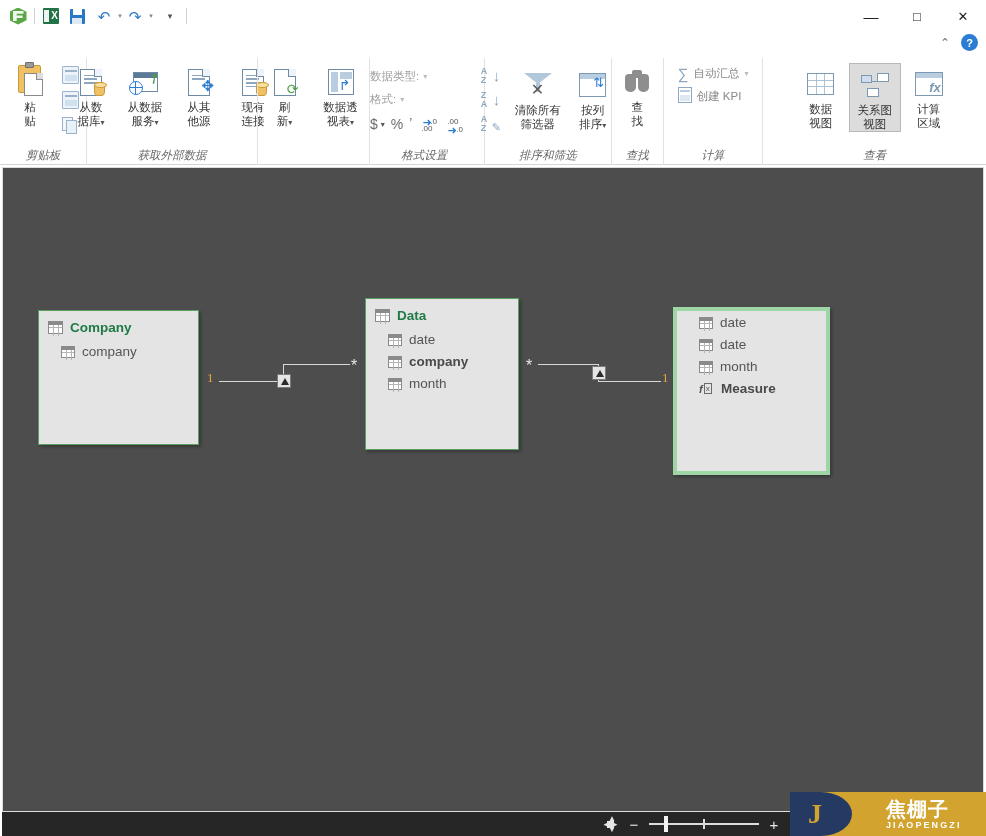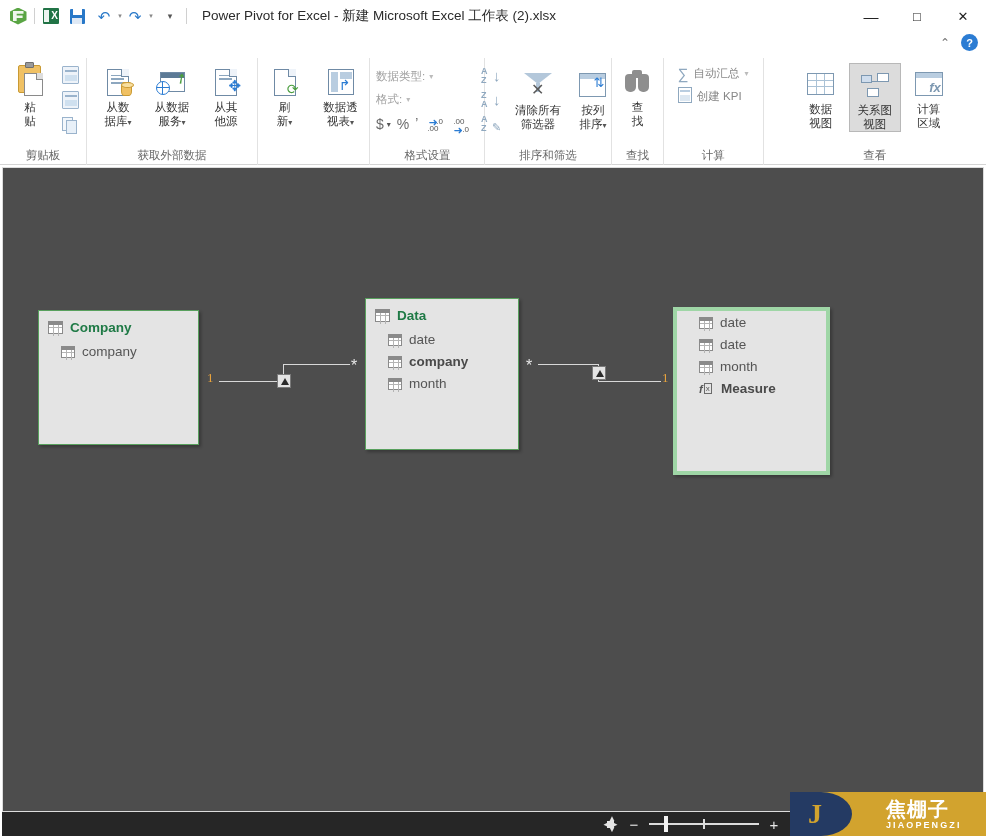--- a/index.html
+++ b/index.html
@@ -73,21 +73,21 @@
   .ribbon {
     position:absolute; left:0; top:58px; width:986px; height:107px;
     background:#ffffff; border-bottom:1px solid #d4d4d4;
     display:flex; align-items:stretch;
   }
   .rgroup { position:relative; display:flex; flex-direction:column; align-items:center;
             padding:3px 5px 0 5px; height:107px; }
   .rgroup + .rgroup { border-left:1px solid #e2e2e2; }
   .rg-body { display:flex; align-items:flex-start; flex:1; gap:2px; }
   .rg-title { font-size:11.5px; color:#666; height:20px; line-height:20px; width:100%;
-              text-align:center; }
+              text-align:center;font-style:italic; }
 
   .bigbtn { width:52px; display:flex; flex-direction:column; align-items:center;
             padding-top:3px; cursor:default; }
   .bigbtn .glyph { height:36px; display:flex; align-items:center; justify-content:center; }
   .bigbtn .lbl { font-size:11.5px; color:#333; text-align:center; line-height:14px; }
   .bigbtn.sel { background:#dcdcdc; border:1px solid #b8b8b8; }
 
   
   .paste-g { position:relative; width:34px; height:36px; }
   .clip-board { position:absolute; left:5px; top:1px; width:23px; height:28px;
@@ -130,21 +130,21 @@
 
   .othersrc { position:absolute; right:-5px; bottom:0px; color:#2b7cd3; font-size:15px; }
   .refresh { position:absolute; right:-4px; bottom:-2px; color:#4a9e3f; font-size:14px; }
 
   .pivot-ico { width:26px; height:26px; border:1.5px solid #6f8aa5; background:#fff; position:relative; }
   .pivot-ico::before{content:"";position:absolute;left:2px;top:2px;width:7px;height:20px;background:#b9cde0;}
   .pivot-ico::after{content:"";position:absolute;left:11px;top:2px;width:12px;height:7px;background:#b9cde0;}
   .pivot-arr{position:absolute;right:2px;bottom:1px;color:#2b7cd3;font-size:14px;}
 
   
-  .fmtgroup { width:120px; align-items:flex-start !important; padding-left:6px; }
+  .fmtgroup { width:120px; align-items:flex-start !important; padding-left:0; }
   .fmt-row { display:flex; align-items:center; font-size:11.5px; color:#a0a0a0; height:21px; gap:4px; }
   .fmt-btns { display:flex; align-items:center; gap:6px; margin-top:4px; color:#6b6b6b; font-size:14px; }
   .dec-ico { position:relative; width:20px; height:16px; font-size:8px; color:#555; }
   .dec-ico b { position:absolute; font-weight:normal; }
   .blue-arrow { color:#2b7cd3; font-size:11px; }
 
   
   .sortcol { display:flex; flex-direction:column; gap:2px; padding-top:2px; }
   .az { width:26px; height:22px; position:relative; color:#8fa8bf; font-size:9px; font-weight:bold; }
   .az u { position:absolute; left:1px; top:0; text-decoration:none; }
@@ -272,21 +272,20 @@
           <span class="arrow-u">↷</span>
         </div>
       <div class="qat-ico" style="width:9px;">
           <span class="tiny-caret">▾</span>
         </div>
       <div class="qat-ico" style="margin-left:4px;">
           <span style="color:#555;font-size:9px;">▾</span>
         </div>
       <div class="sep-v"></div>
     </div>
-    <div class="wtitle">Power Pivot for Excel - 新建 Microsoft Excel 工作表 (2).xlsx</div>
     <div class="wincontrols">
       <div class="wbtn min-g">—</div>
       <div class="wbtn">□</div>
       <div class="wbtn">✕</div>
     </div>
   </div>
 
   <div class="ribbon-right">
     <div class="chev-up">⌃</div>
     <div class="help-ico">?</div>
@@ -357,20 +356,35 @@
                 <div class="lines">
                   <i></i>
                   <i></i>
                 </div>
                 <span class="othersrc">✥</span>
               </div>
           </div>
           <div class="lbl">从其</div>
           <div class="lbl">他源</div>
         </div>
+        <div class="bigbtn">
+          <div class="glyph">
+            <div class="doc">
+                <div class="lines">
+                  <i></i>
+                  <i></i>
+                  <i></i>
+                  <i></i>
+                </div>
+                <div class="cyl"></div>
+              </div>
+          </div>
+          <div class="lbl">现有</div>
+          <div class="lbl">连接</div>
+        </div>
       </div>
       <div class="rg-title">获取外部数据</div>
     </div>
 
     <div class="rgroup" style="width:112px;">
       <div class="rg-body">
         <div class="bigbtn">
           <div class="glyph">
             <div class="doc">
                 <span class="refresh">⟳</span>

